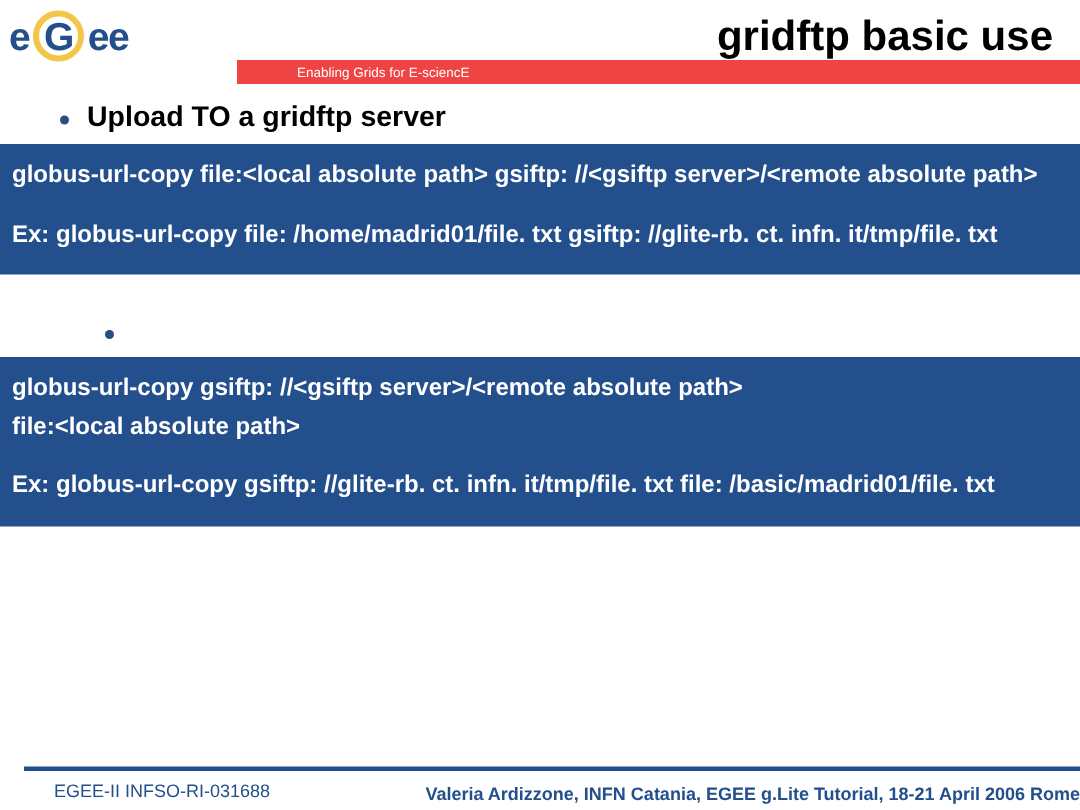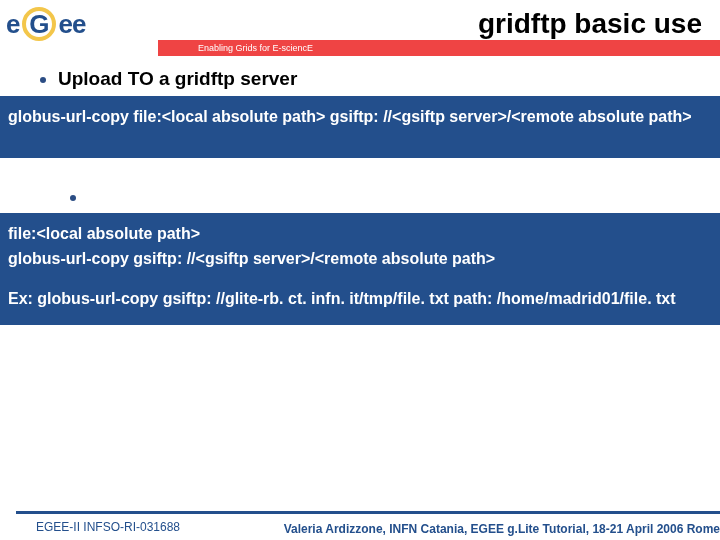--- a/index.html
+++ b/index.html
@@ -64,33 +64,34 @@
   <div class="body">
 
     <div class="bullet">
       <span class="dot"></span>
       <span class="txt">Upload TO a gridftp server</span>
     </div>
 
     <div class="codeblock">
       <p>globus-url-copy  file:&lt;local absolute path&gt; gsiftp: //&lt;gsiftp server&gt;/&lt;remote absolute path&gt;</p>
       <div class="gap"></div>
+      <p>Ex: globus-url-copy  file: /home/madrid01/file. txt  gsiftp: //glite-rb. ct. infn. it/tmp/file. txt</p>
     </div>
 
     <div class="spacer"></div>
 
     <div class="bullet indent">
       <span class="dot"></span>
     </div>
 
     <div class="codeblock" style="margin-top:6px;">
+      <p>globus-url-copy  gsiftp: //&lt;gsiftp server&gt;/&lt;remote absolute path&gt;</p>
       <p> file:&lt;local absolute path&gt;</p>
-      <p>globus-url-copy  gsiftp: //&lt;gsiftp server&gt;/&lt;remote absolute path&gt;</p>
       <div class="gap"></div>
-      <p>Ex:  globus-url-copy gsiftp: //glite-rb. ct. infn. it/tmp/file. txt path: /home/madrid01/file. txt</p>
+      <p>Ex:  globus-url-copy gsiftp: //glite-rb. ct. infn. it/tmp/file. txt file: /basic/madrid01/file. txt</p>
     </div>
 
   </div>
 
   <div class="footer">
     <div class="footer-line"></div>
     <div class="footer-left">EGEE-II INFSO-RI-031688</div>
     <div class="footer-right">Valeria Ardizzone, INFN Catania, EGEE g.Lite Tutorial, 18-21 April 2006 Rome</div>
   </div>
 

